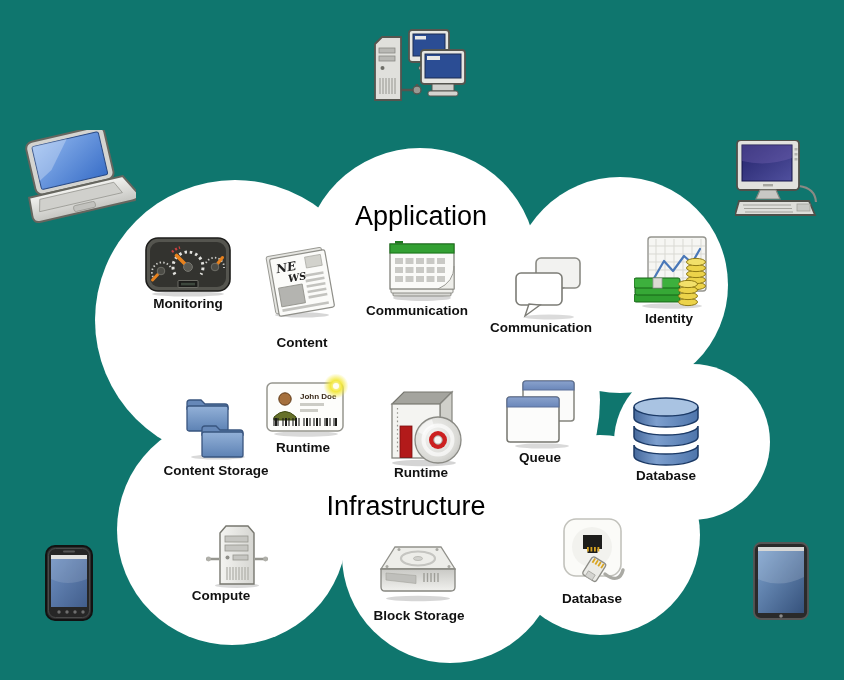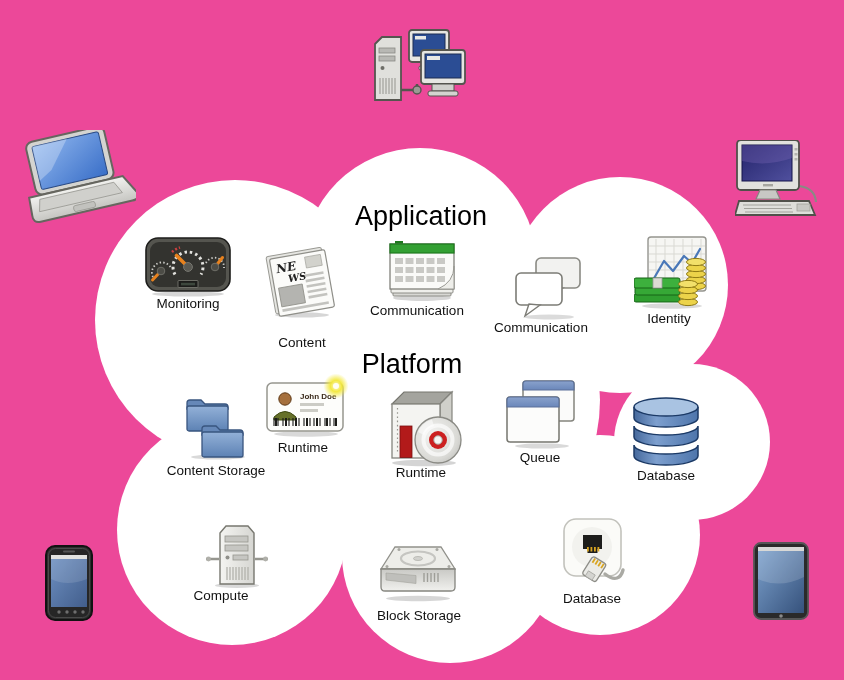--- a/index.html
+++ b/index.html
@@ -1,23 +1,23 @@
 <!DOCTYPE html>
 <html><head>
 <meta charset="utf-8">
 <style>
   html,body{margin:0;padding:0;background:#000;}
-  .stage{position:relative;width:844px;height:680px;background:#ec4899;overflow:hidden;
+  .stage{position:relative;width:844px;height:680px;background:#0f766e;overflow:hidden;
          font-family:"Liberation Sans",sans-serif;}
   .cloud-svg{position:absolute;left:0;top:0;}
   .layer-title{position:absolute;transform:translateX(-50%);font-size:27px;color:#000;
                white-space:nowrap;}
   .item{position:absolute;}
   .lbl{position:absolute;transform:translateX(-50%);font-size:13.5px;color:#111;
-       white-space:nowrap;}
+       white-space:nowrap;font-weight:bold;}
   svg{display:block;}
 </style>
 </head>
 <body>
 
 <div class="stage">
 
   <svg class="cloud-svg" width="844" height="680">
     <g fill="#ffffff">
       <circle cx="235" cy="320" r="140"></circle>
@@ -25,21 +25,21 @@
       <circle cx="620" cy="285" r="108"></circle>
       <circle cx="692" cy="442" r="78"></circle>
       <circle cx="600" cy="535" r="100"></circle>
       <circle cx="450" cy="555" r="108"></circle>
       <circle cx="232" cy="530" r="115"></circle>
       <circle cx="430" cy="400" r="170"></circle>
     </g>
   </svg>
 
   <div class="layer-title" style="left:421px;top:201px">Application</div>
-  <div class="layer-title" style="left:412px;top:349px">Platform</div>
+  <div class="layer-title" style="left:406px;top:491px">Infrastructure</div>
 
   <div class="item" style="left:145px;top:237px">
     <svg width="86" height="60" viewBox="0 0 86 60">
       <ellipse cx="43" cy="57" rx="36" ry="2.6" fill="rgba(0,0,0,0.16)"></ellipse>
       <rect x="1" y="1" width="84" height="53" rx="12" fill="#55554f" stroke="#1d1d1b" stroke-width="1.6"></rect>
       <rect x="5" y="5" width="76" height="45" rx="9" fill="#33332f"></rect>
       <path d="M30,37.5 A15,15 0 1 1 56,37.5" fill="none" stroke="#e2e2de" stroke-width="3" stroke-dasharray="2.5,3"></path>
       <path d="M27,15 A19,19 0 0 1 35,10.5" fill="none" stroke="#c94040" stroke-width="2.6" stroke-dasharray="2,2"></path>
       <path d="M8,40 A9.5,9.5 0 1 1 26,31" fill="none" stroke="#cfcfcb" stroke-width="1.8" stroke-dasharray="1.4,2.2"></path>
       <path d="M61,26 A9.5,9.5 0 0 1 79,31" fill="none" stroke="#cfcfcb" stroke-width="1.8" stroke-dasharray="1.4,2.2"></path>

